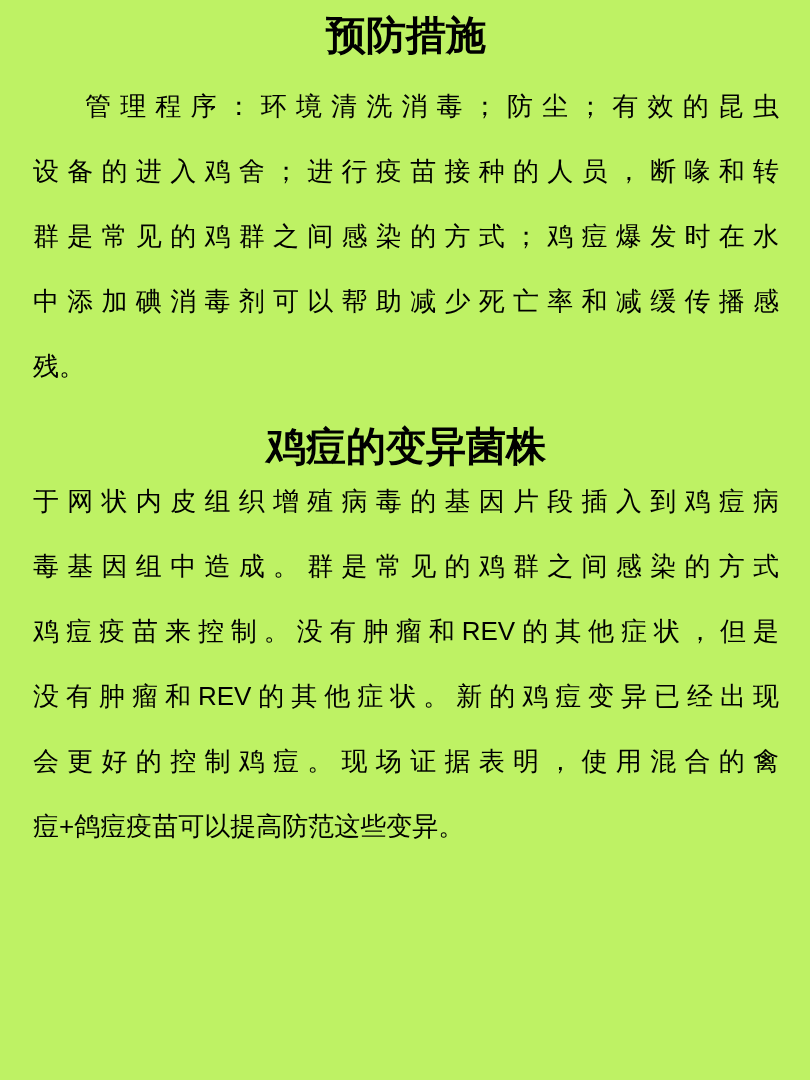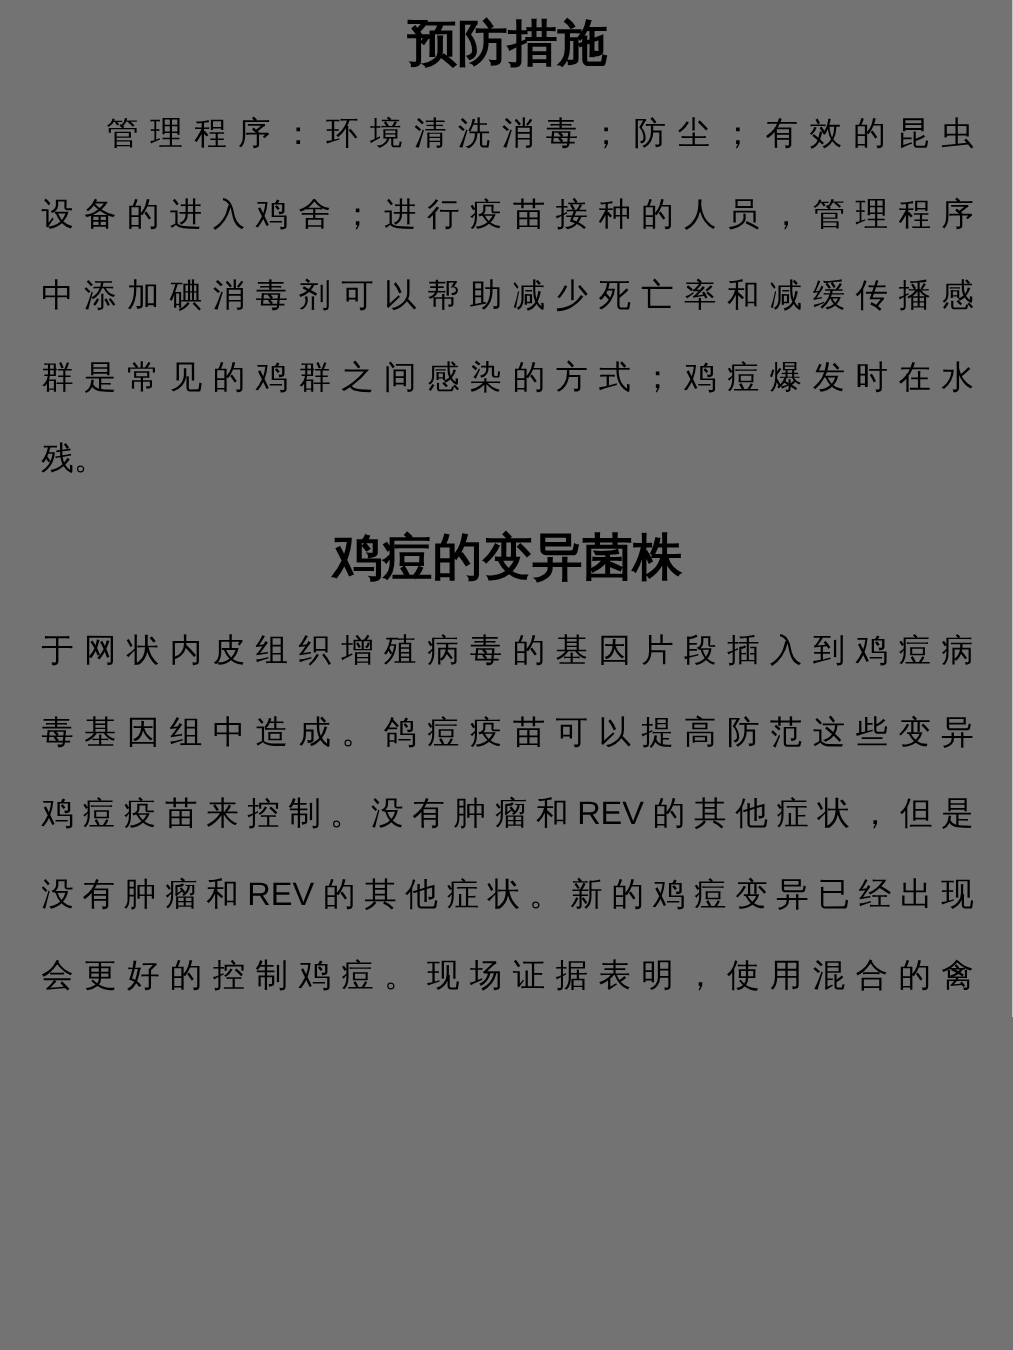--- a/index.html
+++ b/index.html
@@ -8,34 +8,33 @@
     background: #ffffff;
     color: #000000;
     font-family: "Liberation Sans", "DejaVu Sans", sans-serif;
   }
   .page {
     position: relative;
     width: 810px;
     height: 1080px;
     box-sizing: border-box;
     padding: 12px 31px 0 33px;
-    background: #737373;
+    background: #bef264;
     overflow: hidden;
   }
   .section-heading {
     margin: 0;
     font-size: 40px;
     font-weight: 700;
     line-height: 46px;
     text-align: center;
     color: #000000;
   }
   .section-heading.second {
     margin-top: 24px;
-    margin-bottom: 19px;
   }
   .section-heading.first {
     margin-bottom: 16px;
   }
   .para {
     margin: 0;
   }
   .line {
     font-size: 26px;
     line-height: 65px;
@@ -56,29 +55,30 @@
 </style>
 </head>
 <body>
 
 <div class="page">
 
   <h1 class="section-heading first">预防措施</h1>
 
   <div class="para">
     <div class="line indent">管理程序：环境清洗消毒；防尘；有效的昆虫</div>
-    <div class="line">设备的进入鸡舍；进行疫苗接种的人员，管理程序</div>
+    <div class="line">设备的进入鸡舍；进行疫苗接种的人员，断喙和转</div>
+    <div class="line">群是常见的鸡群之间感染的方式；鸡痘爆发时在水</div>
     <div class="line">中添加碘消毒剂可以帮助减少死亡率和减缓传播感</div>
-    <div class="line">群是常见的鸡群之间感染的方式；鸡痘爆发时在水</div>
     <div class="line last">残。</div>
   </div>
 
   <h2 class="section-heading second">鸡痘的变异菌株</h2>
 
   <div class="para">
     <div class="line">于网状内皮组织增殖病毒的基因片段插入到鸡痘病</div>
-    <div class="line">毒基因组中造成。鸽痘疫苗可以提高防范这些变异</div>
+    <div class="line">毒基因组中造成。群是常见的鸡群之间感染的方式</div>
     <div class="line">鸡痘疫苗来控制。没有肿瘤和REV的其他症状，但是</div>
     <div class="line">没有肿瘤和REV的其他症状。新的鸡痘变异已经出现</div>
     <div class="line">会更好的控制鸡痘。现场证据表明，使用混合的禽</div>
+    <div class="line last">痘+鸽痘疫苗可以提高防范这些变异。</div>
   </div>
 
 </div>
 
 </body></html>

